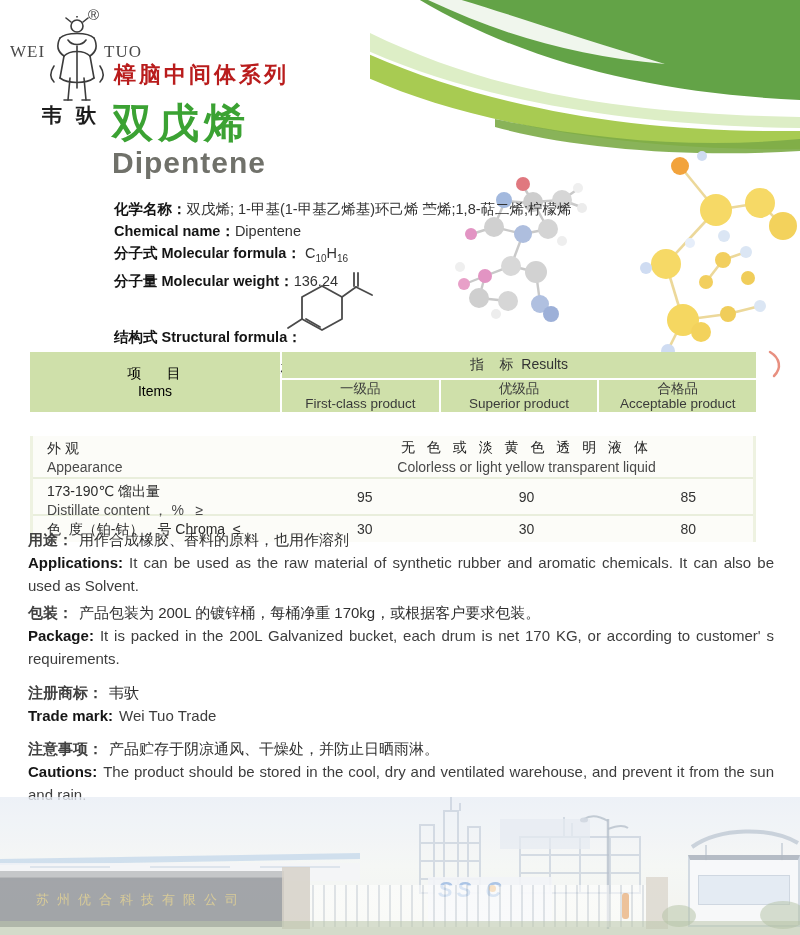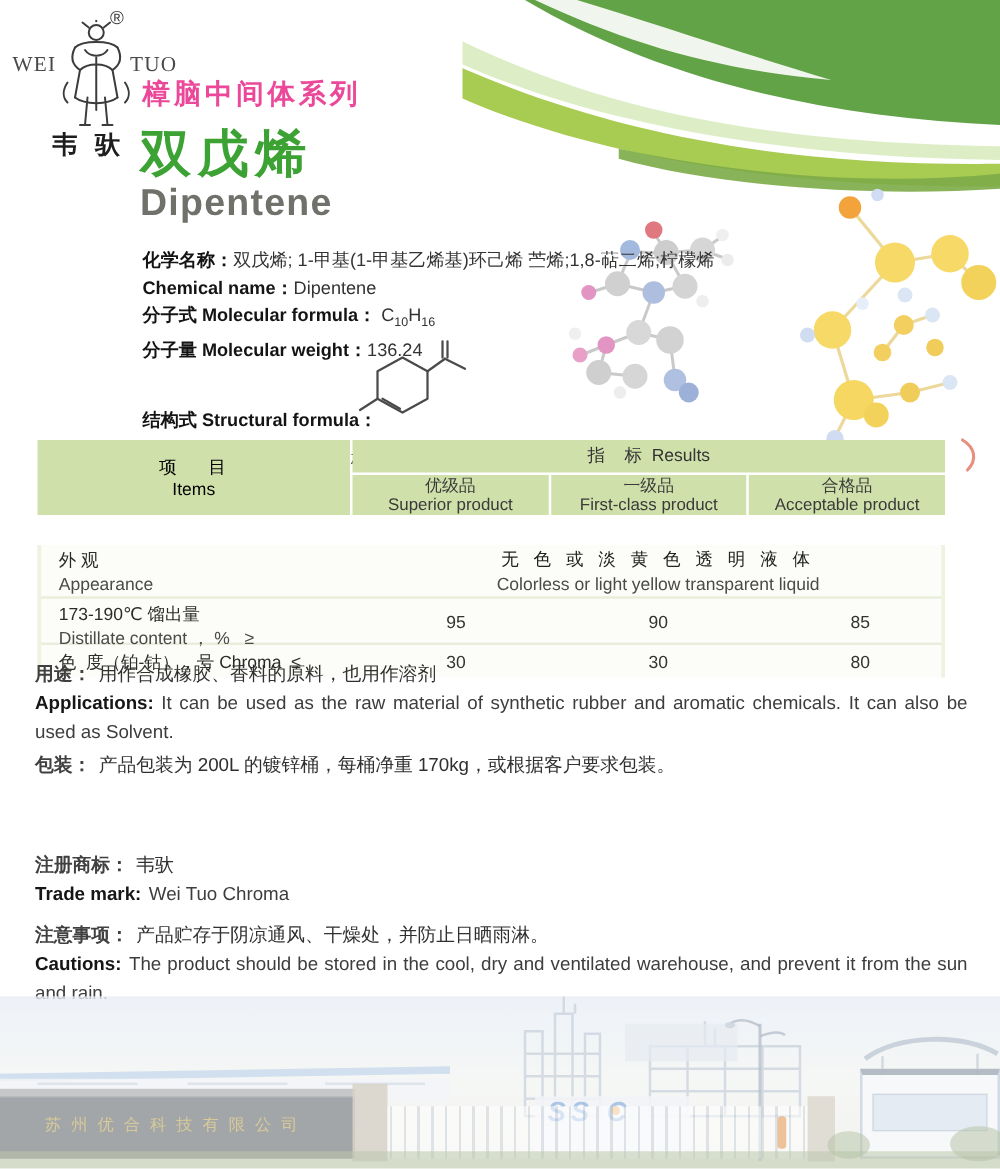--- a/index.html
+++ b/index.html
@@ -18,21 +18,21 @@
   .logo .wei { position:absolute; left:2px;  top:36px; font-family:"Liberation Serif","DejaVu Serif",serif; font-size:17px; color:#4a4a4a; letter-spacing:1px;}
   .logo .tuo { position:absolute; left:96px; top:36px; font-family:"Liberation Serif","DejaVu Serif",serif; font-size:17px; color:#4a4a4a; letter-spacing:1px;}
   .logo .warrior { position:absolute; left:38px; top:10px; }
   .logo .cnname { position:absolute; left:16px; top:96px; width:104px; text-align:center;
     font-size:20px; font-weight:bold; color:#1d1d1d; letter-spacing:14px; white-space:pre;}
 
   
   .swoosh { right:0; top:0; width:430px; height:160px; }
 
   
-  .series-title { left:114px; top:60px; font-size:22px; font-weight:bold; color:#ec4899; letter-spacing:3px;}
+  .series-title { left:114px; top:60px; font-size:22px; font-weight:bold; color:#b91c1c; letter-spacing:3px;}
   .product-cn  { left:112px; top:96px;  font-size:41px; font-weight:bold; color:#3ba233; letter-spacing:5px;}
   .product-en  { left:112px; top:146px; font-size:30px; font-weight:bold; color:#70716a; letter-spacing:1px;}
 
   
   .info { left:114px; top:198px; width:540px; font-size:14.5px; line-height:22px; color:#333; }
   .info .row { white-space:nowrap; }
   .info b { color:#141414; }
   .info sub { font-size:10px; }
   .struct-row { margin-top:34px; }
   .structure-svg { position:absolute; left:170px; top:72px; }
@@ -247,26 +247,26 @@
 <div class="abs spec-table">
   <div class="t-head">
     <div class="items-cell">
       <div class="cnl">项    目</div>
       <div>Items</div>
     </div>
     <div class="results-col">
       <div class="results-title">指    标  Results</div>
       <div class="grade-row">
         <div class="grade-cell">
+          <div>一级品</div>
+            <div>First-class product</div>
+        </div>
+        <div class="grade-cell">
           <div>优级品</div>
             <div>Superior product</div>
-        </div>
-        <div class="grade-cell">
-          <div>一级品</div>
-            <div>First-class product</div>
         </div>
         <div class="grade-cell">
           <div>合格品</div>
             <div>Acceptable product</div>
         </div>
       </div>
     </div>
   </div>
   <div class="t-body">
     <div class="b-row" style="height:43px;margin-top:24px;">
@@ -305,25 +305,26 @@
   <path d="M 4,2 C 14,8 16,18 8,26" stroke="#e89080" stroke-width="2.5" fill="none" stroke-linecap="round"></path>
 </svg>
 
 <div class="abs section sec-applications">
   <p class="cn-line"><span class="lbl-orange">用途：</span><span>用作合成橡胶、香料的原料，也用作溶剂</span></p>
   <p class="en-line"><span class="lbl-bold">Applications:</span><span>It can be used as the raw material of synthetic rubber and aromatic chemicals. It can also be used as Solvent.</span></p>
 </div>
 
 <div class="abs section sec-package">
   <p class="cn-line"><span class="lbl-orange">包装：</span><span>产品包装为 200L 的镀锌桶，每桶净重 170kg，或根据客户要求包装。</span></p>
+  <p class="en-line"><span class="lbl-bold">Package:</span><span>It is packed in the 200L Galvanized bucket, each drum is net 170 KG, or according to customer' s requirements.</span></p>
 </div>
 
 <div class="abs section sec-trademark">
   <p class="cn-line"><span class="lbl-orange">注册商标：</span><span>韦驮</span></p>
-  <p class="en-line"><span class="lbl-bold">Trade mark:</span><span>Wei Tuo Chroma</span></p>
+  <p class="en-line"><span class="lbl-bold">Trade mark:</span><span>Wei Tuo Trade</span></p>
 </div>
 
 <div class="abs section sec-cautions">
   <p class="cn-line"><span class="lbl-orange">注意事项：</span><span>产品贮存于阴凉通风、干燥处，并防止日晒雨淋。</span></p>
   <p class="en-line"><span class="lbl-bold">Cautions:</span><span>The product should be stored in the cool, dry and ventilated warehouse, and prevent it from the sun and rain.</span></p>
 </div>
 
 <div class="abs photo">
   <svg class="ph" style="left:360px; top:0;" width="320" height="100" viewBox="0 0 320 100">
     <g stroke="#b3bfd0" stroke-width="2" fill="none" opacity="0.65">

